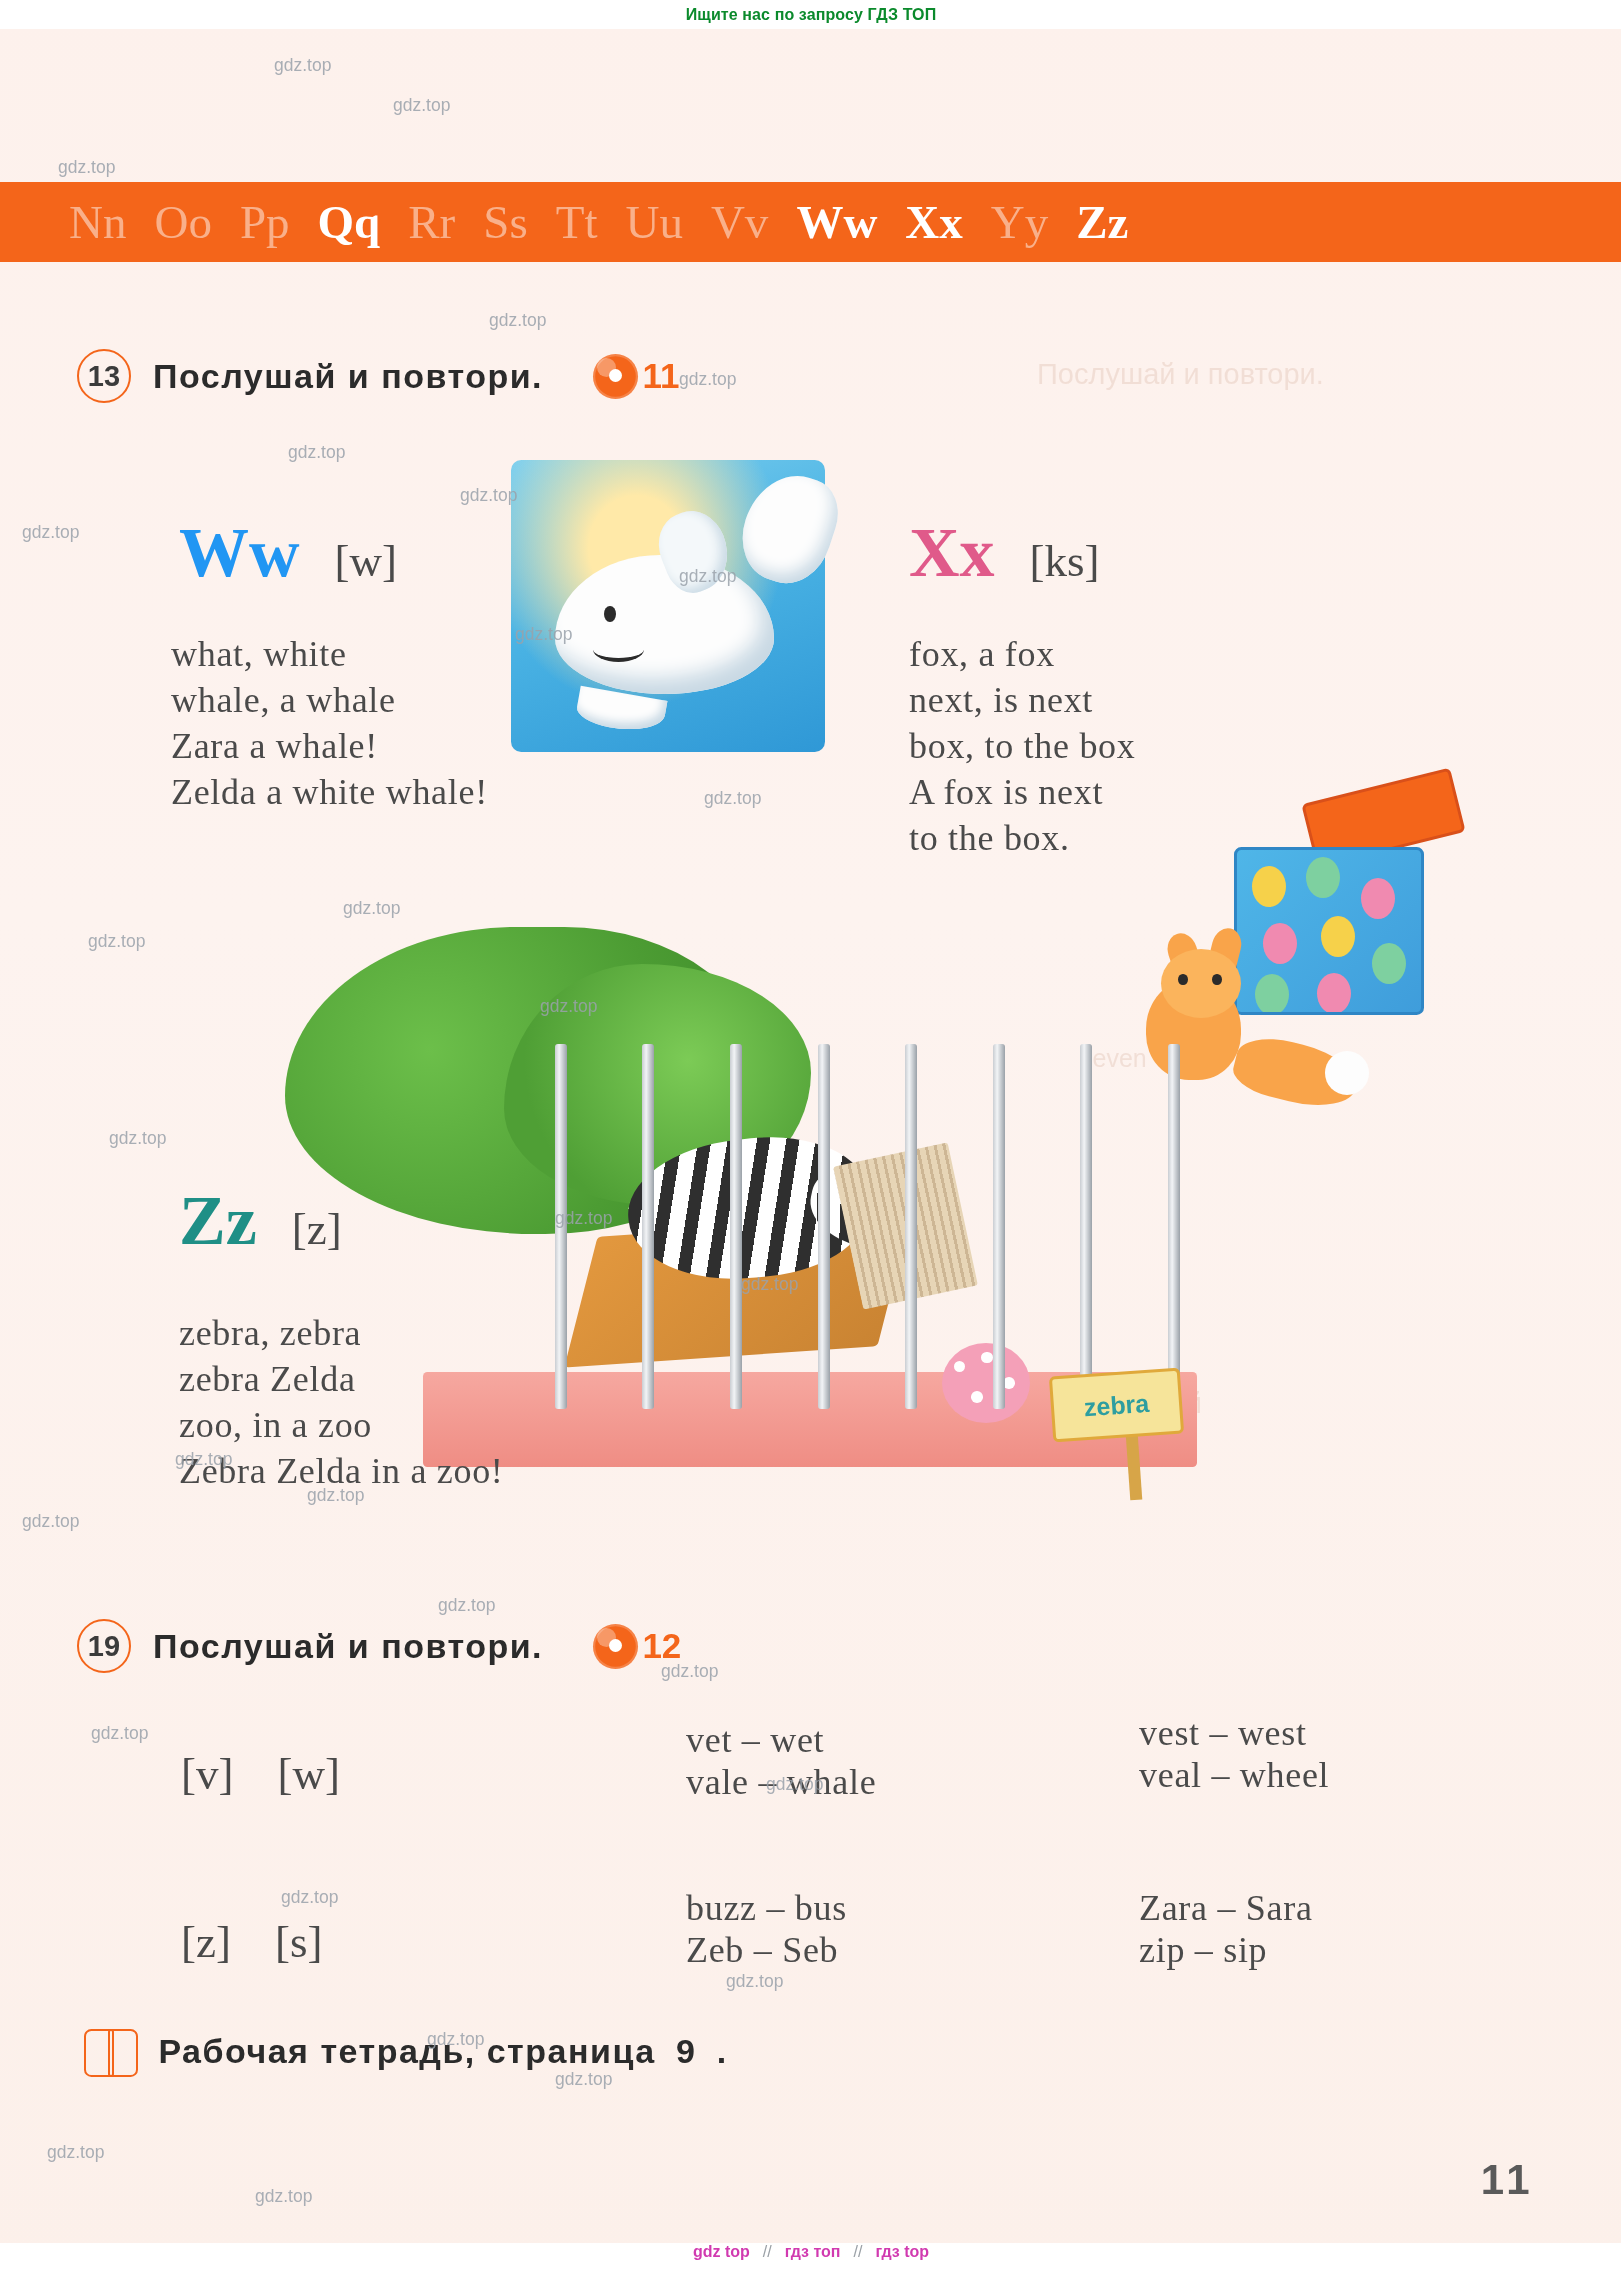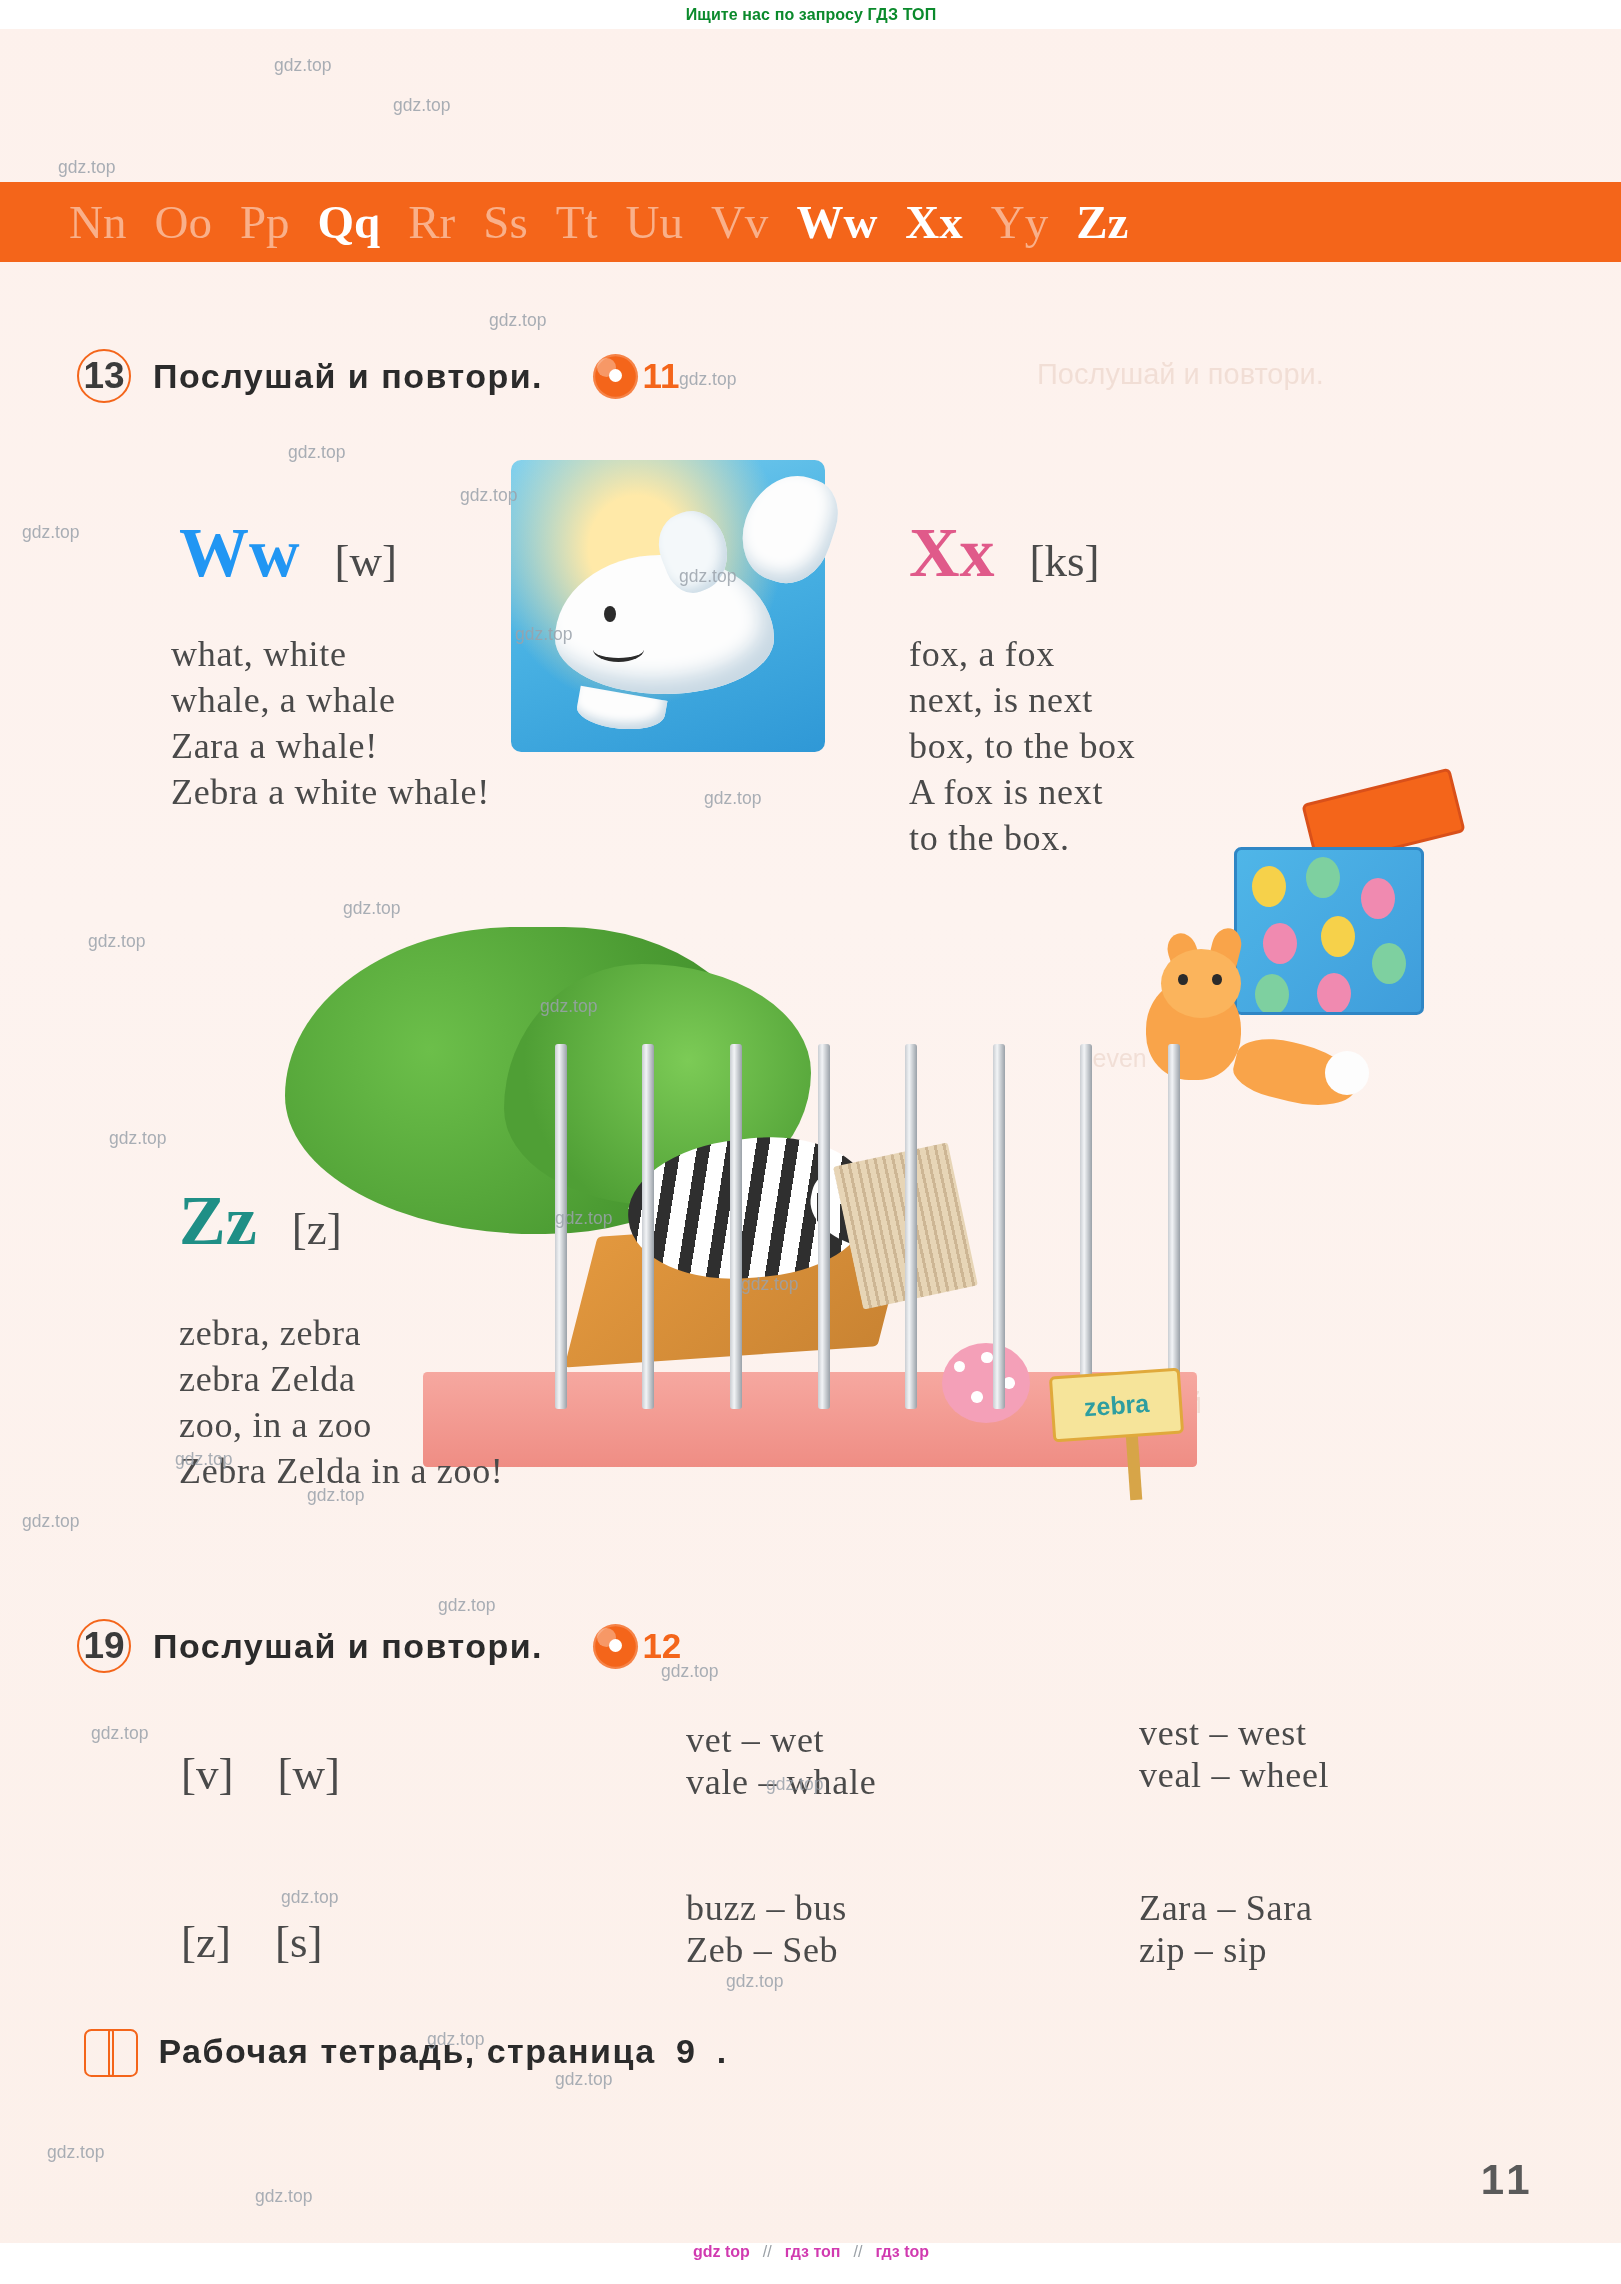--- a/index.html
+++ b/index.html
@@ -37,21 +37,21 @@
     font-size:47px; color:#f9b08a; line-height:1;
   }
   .alpha-strip span.active { color:#ffffff; font-weight:700; }
 
   
   .num-circle {
     width:54px;height:54px;border-radius:50%;
     border:2.9px solid #f4651a;
     display:flex;align-items:center;justify-content:center;
     font-family:"Liberation Sans",sans-serif;
-    font-size:37px;font-weight:700;color:#3b3b3b;
+    font-size:29px;font-weight:700;color:#3b3b3b;
   }
   .task-title {
     font-family:"Liberation Sans",sans-serif;
     font-size:34px;font-weight:700;color:#2b2b2b;
     letter-spacing:1.5px;
   }
   .cd {
     width:45px;height:45px;border-radius:50%;
     background:#f4651a; position:relative;
     box-shadow:inset 0 0 0 2.2px #ffffff33;
@@ -312,21 +312,21 @@
   <div class="whale-mouth"></div>
 
   <div style="position:absolute;left:179px;top:518px;display:flex;align-items:baseline;gap:35px;">
     <div class="letter-big" style="color:#2196f3;">Ww</div>
     <div class="phon">[w]</div>
   </div>
   <div class="verse" style="position:absolute;left:171px;top:631px;">
     <div>what, white</div>
     <div>whale, a whale</div>
     <div>Zara a whale!</div>
-    <div>Zebra a white whale!</div>
+    <div>Zelda a white whale!</div>
   </div>
 
   <div style="position:absolute;left:909px;top:518px;display:flex;align-items:baseline;gap:35px;">
     <div class="letter-big" style="color:#e05a8a;">Xx</div>
     <div class="phon">[ks]</div>
   </div>
   <div class="verse" style="position:absolute;left:909px;top:631px;">
     <div>fox, a fox</div>
     <div>next, is next</div>
     <div>box, to the box</div>

